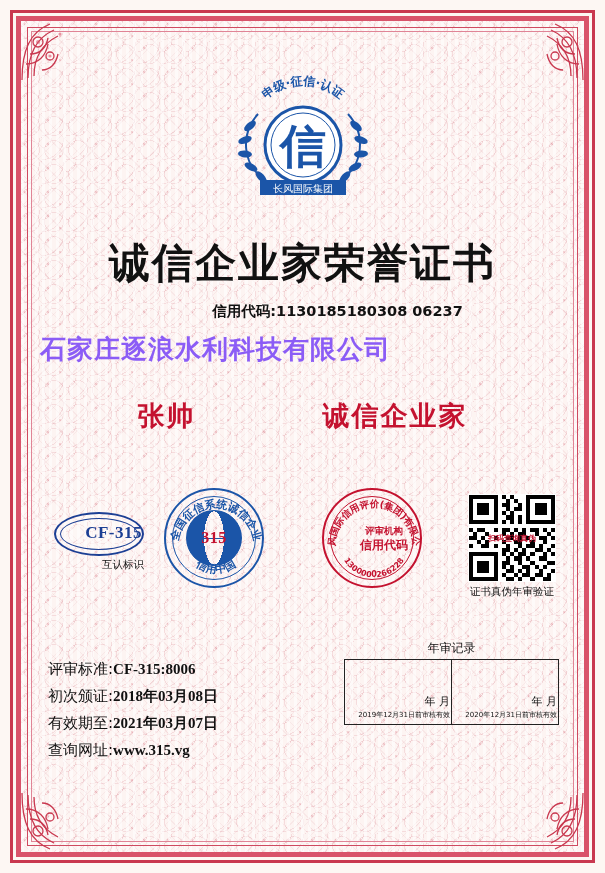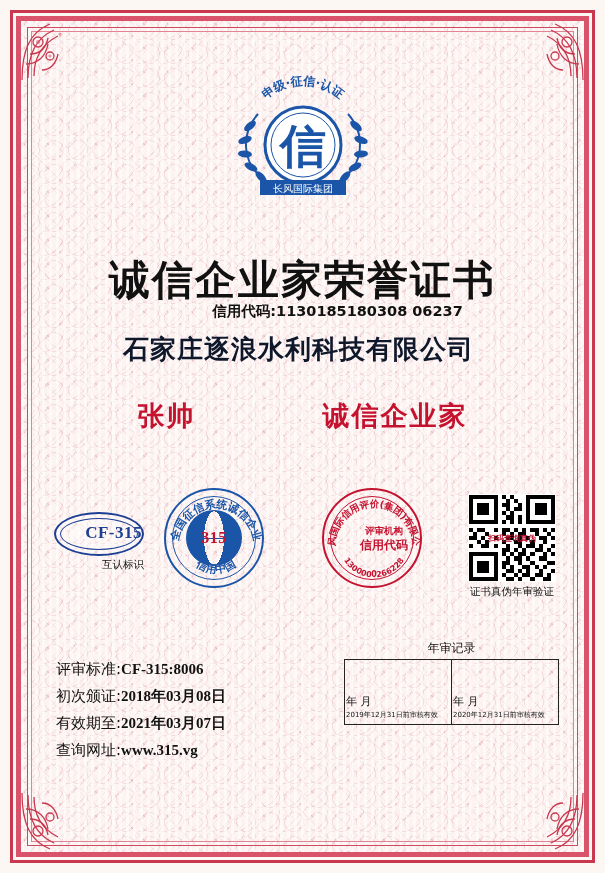--- a/index.html
+++ b/index.html
@@ -101,21 +101,21 @@
     left: 50%;
     top: 22px;
     transform: translateX(-50%);
     width: 170px;
     height: 150px;
     text-align: center;
   }
 
   .title {
     position: absolute;
-    top: 213px;
+    top: 196px;
     left: 0; right: 0;
     text-align: center;
     font-family: "DejaVu Sans", sans-serif;
     font-weight: bold;
     font-size: 41px;
     letter-spacing: 2px;
     color: #111;
   }
 
   .credit-code {
@@ -127,26 +127,25 @@
     font-weight: bold;
     font-size: 14.5px;
     color: #111;
     padding-left: 70px;
   }
 
   .company {
     position: absolute;
     top: 292px;
     left: 0; right: 8px;
-    text-align: center;
     font-family: "DejaVu Sans", sans-serif;
     font-weight: bold;
     font-size: 26px;
     letter-spacing: 1px;
-    color: #0f172a;
+    color: #8b5cf6;
   }
 
   .holder-row {
     position: absolute;
     top: 358px;
     left: 44px; right: 44px;
     display: flex;
     justify-content: space-around;
     align-items: baseline;
     color: #c4122f;
@@ -276,21 +275,21 @@
   .qr {
     width: 86px; height: 86px;
     background: #f9a8d4;
     position: relative;
     border: 1px solid #fff;
   }
 
   
   .info-list {
     position: absolute;
-    left: 16px;
+    left: 8px;
     top: 616px;
     font-family: "DejaVu Sans", sans-serif;
     font-size: 15px;
     line-height: 27px;
     color: #111;
   }
   .info-list .row span.val {
     font-family: "Liberation Serif", serif;
     font-weight: bold;
   }
@@ -309,21 +308,21 @@
     margin-bottom: 2px;
   }
   .annual-table {
     width: 100%;
     border-collapse: collapse;
   }
   .annual-table td {
     border: 1px solid #222;
     height: 62px;
     vertical-align: bottom;
-    text-align: left;
+    text-align: right;
     width: 50%;
   }
   .cell-year {
     font-family: "DejaVu Sans", sans-serif;
     font-size: 11px;
     color: #111;
     padding-bottom: 1px;
   }
   .cell-note {
     font-family: "DejaVu Sans", sans-serif;

